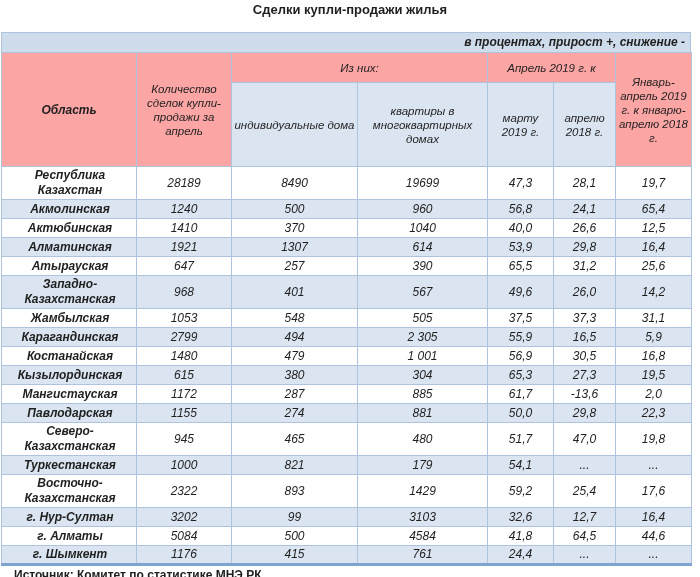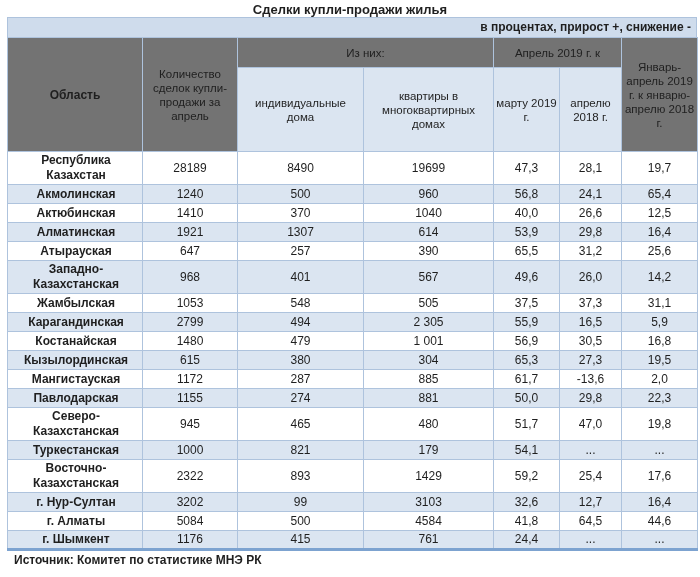--- a/index.html
+++ b/index.html
@@ -11,38 +11,38 @@
   }
   *{box-sizing:border-box;}
   html,body{margin:0;padding:0;}
   body{
     width:700px;height:577px;background:#ffffff;
     font-family:"Liberation Sans",sans-serif;color:var(--text);
     overflow:hidden;
   }
   .title{
     text-align:center;font-weight:bold;font-size:13px;line-height:15px;
-    padding-top:2px;height:17px;
-  }
-  .twrap{margin-left:7px;width:690px;}
+    padding-top:2px;height:32px;
+  }
+  .twrap{margin-left:1px;width:690px;font-style:italic;}
   .subtitle{
     width:690px;height:20px;background:var(--band);
     border:1px solid var(--border);border-bottom:none;
     font-weight:bold;font-size:12px;line-height:17px;
     text-align:right;padding:1px 5px 0 0;
   }
   table{
     border-collapse:collapse;width:690px;table-layout:fixed;
     border-bottom:3px solid var(--bottom);
   }
   th,td{border:1px solid var(--border);overflow:hidden;}
   th{
     font-weight:normal;font-size:11.5px;line-height:14px;
     padding:1px 2px;text-align:center;vertical-align:middle;
-    background:#737373;
+    background:#fca5a5;
   }
   th.region-h{font-weight:bold;font-size:12px;}
   th.sub{background:var(--stripe);}
   td{
     font-size:12px;line-height:15px;padding:1px 2px;
     text-align:center;vertical-align:middle;background:#ffffff;
   }
   td.region{text-align:center;font-weight:bold;padding-left:4px;}
   tr.shade td{background:var(--stripe);}
   thead tr.r1 th{height:30px;}

